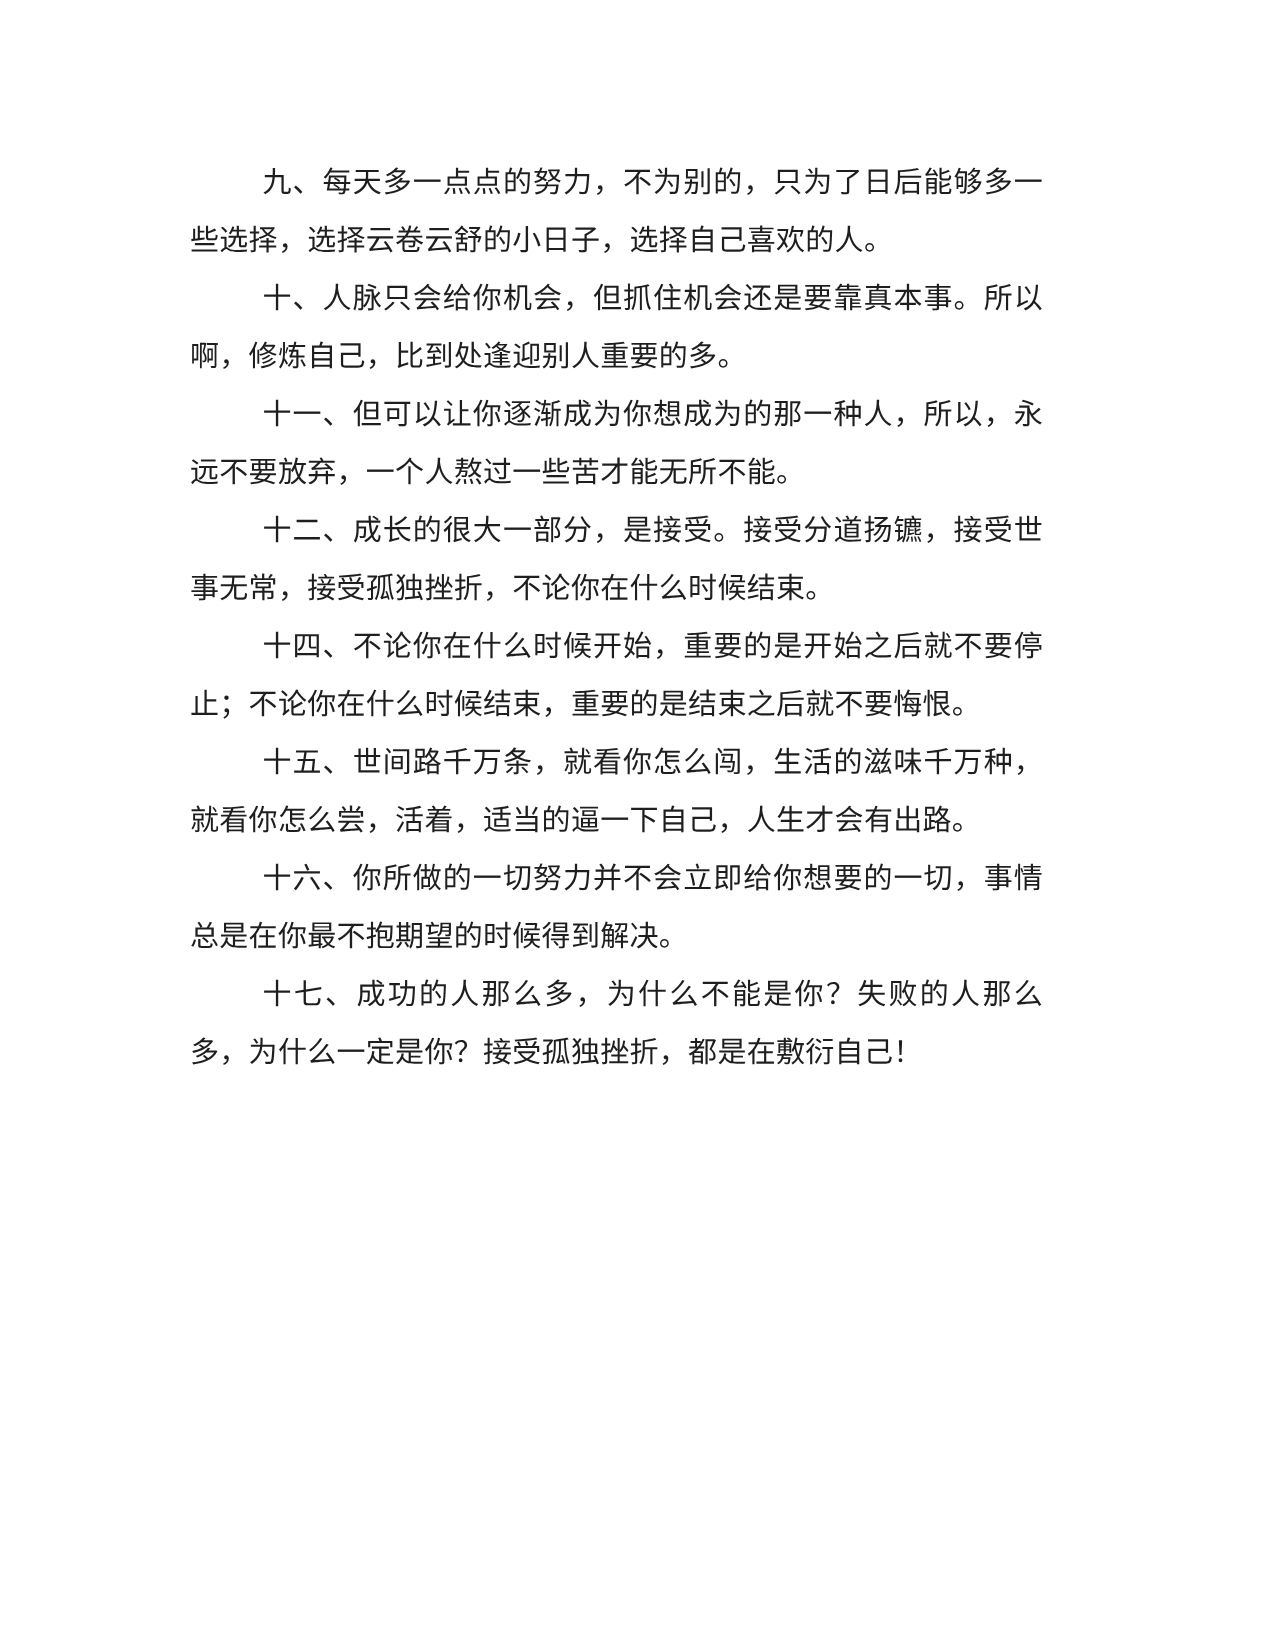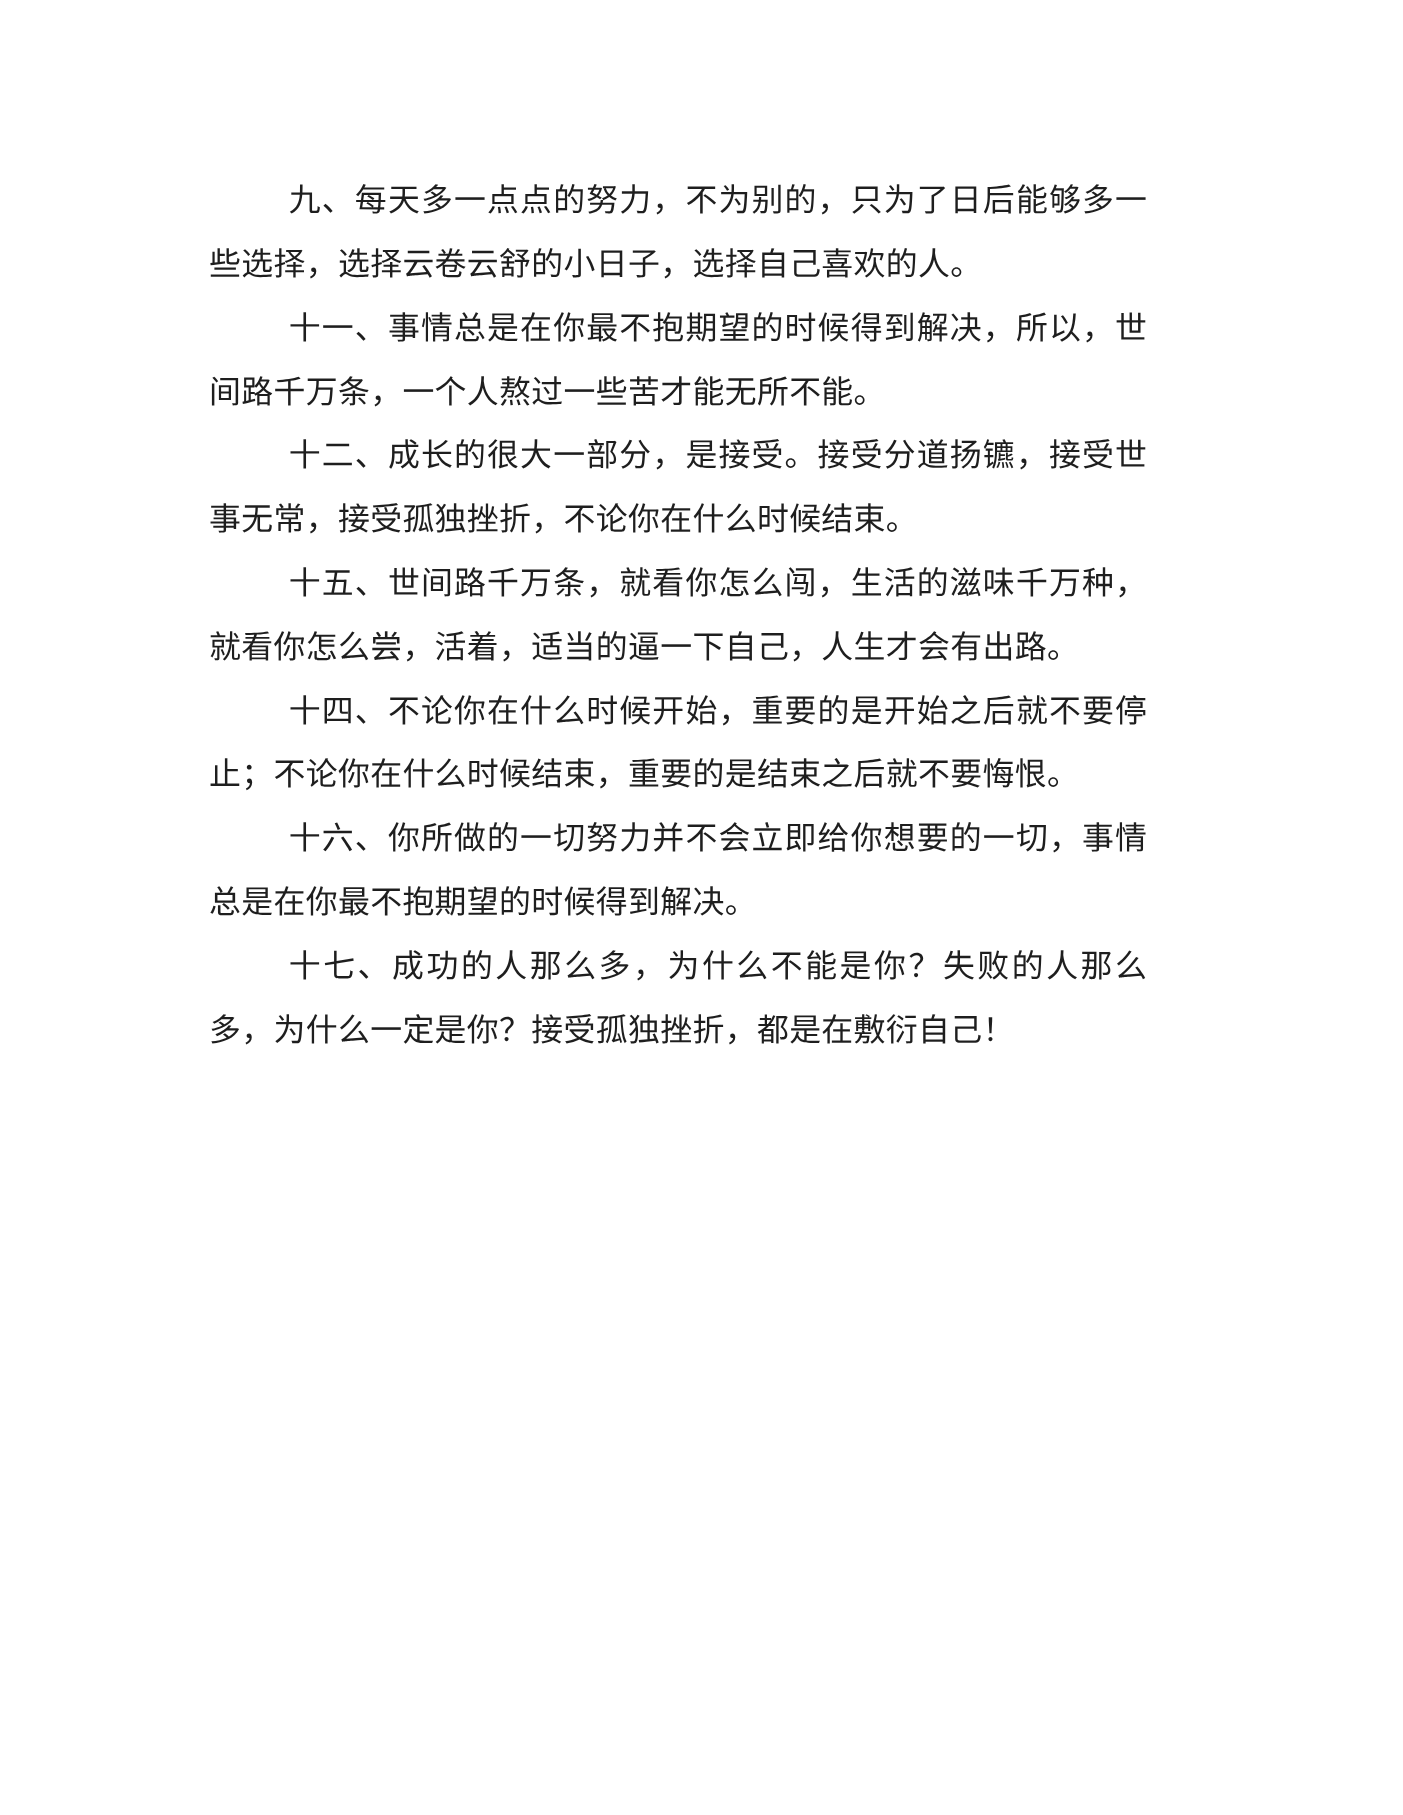--- a/index.html
+++ b/index.html
@@ -35,20 +35,21 @@
     text-indent: 2.5em;
     font-weight: 400;
   }
 </style>
 </head>
 <body>
 
 <div class="doc-page">
   <div class="doc-body">
     <p>九、每天多一点点的努力，不为别的，只为了日后能够多一些选择，选择云卷云舒的小日子，选择自己喜欢的人。</p>
-    <p>十一、事情总是在你最不抱期望的时候得到解决，所以，世间路千万条，一个人熬过一些苦才能无所不能。</p>
+    <p>十、人脉只会给你机会，但抓住机会还是要靠真本事。所以啊，修炼自己，比到处逢迎别人重要的多。</p>
+    <p>十一、但可以让你逐渐成为你想成为的那一种人，所以，永远不要放弃，一个人熬过一些苦才能无所不能。</p>
     <p>十二、成长的很大一部分，是接受。接受分道扬镳，接受世事无常，接受孤独挫折，不论你在什么时候结束。</p>
+    <p>十四、不论你在什么时候开始，重要的是开始之后就不要停止；不论你在什么时候结束，重要的是结束之后就不要悔恨。</p>
     <p>十五、世间路千万条，就看你怎么闯，生活的滋味千万种，就看你怎么尝，活着，适当的逼一下自己，人生才会有出路。</p>
-    <p>十四、不论你在什么时候开始，重要的是开始之后就不要停止；不论你在什么时候结束，重要的是结束之后就不要悔恨。</p>
     <p>十六、你所做的一切努力并不会立即给你想要的一切，事情总是在你最不抱期望的时候得到解决。</p>
     <p>十七、成功的人那么多，为什么不能是你？失败的人那么多，为什么一定是你？接受孤独挫折，都是在敷衍自己！</p>
   </div>
 </div>
 
 </body></html>

